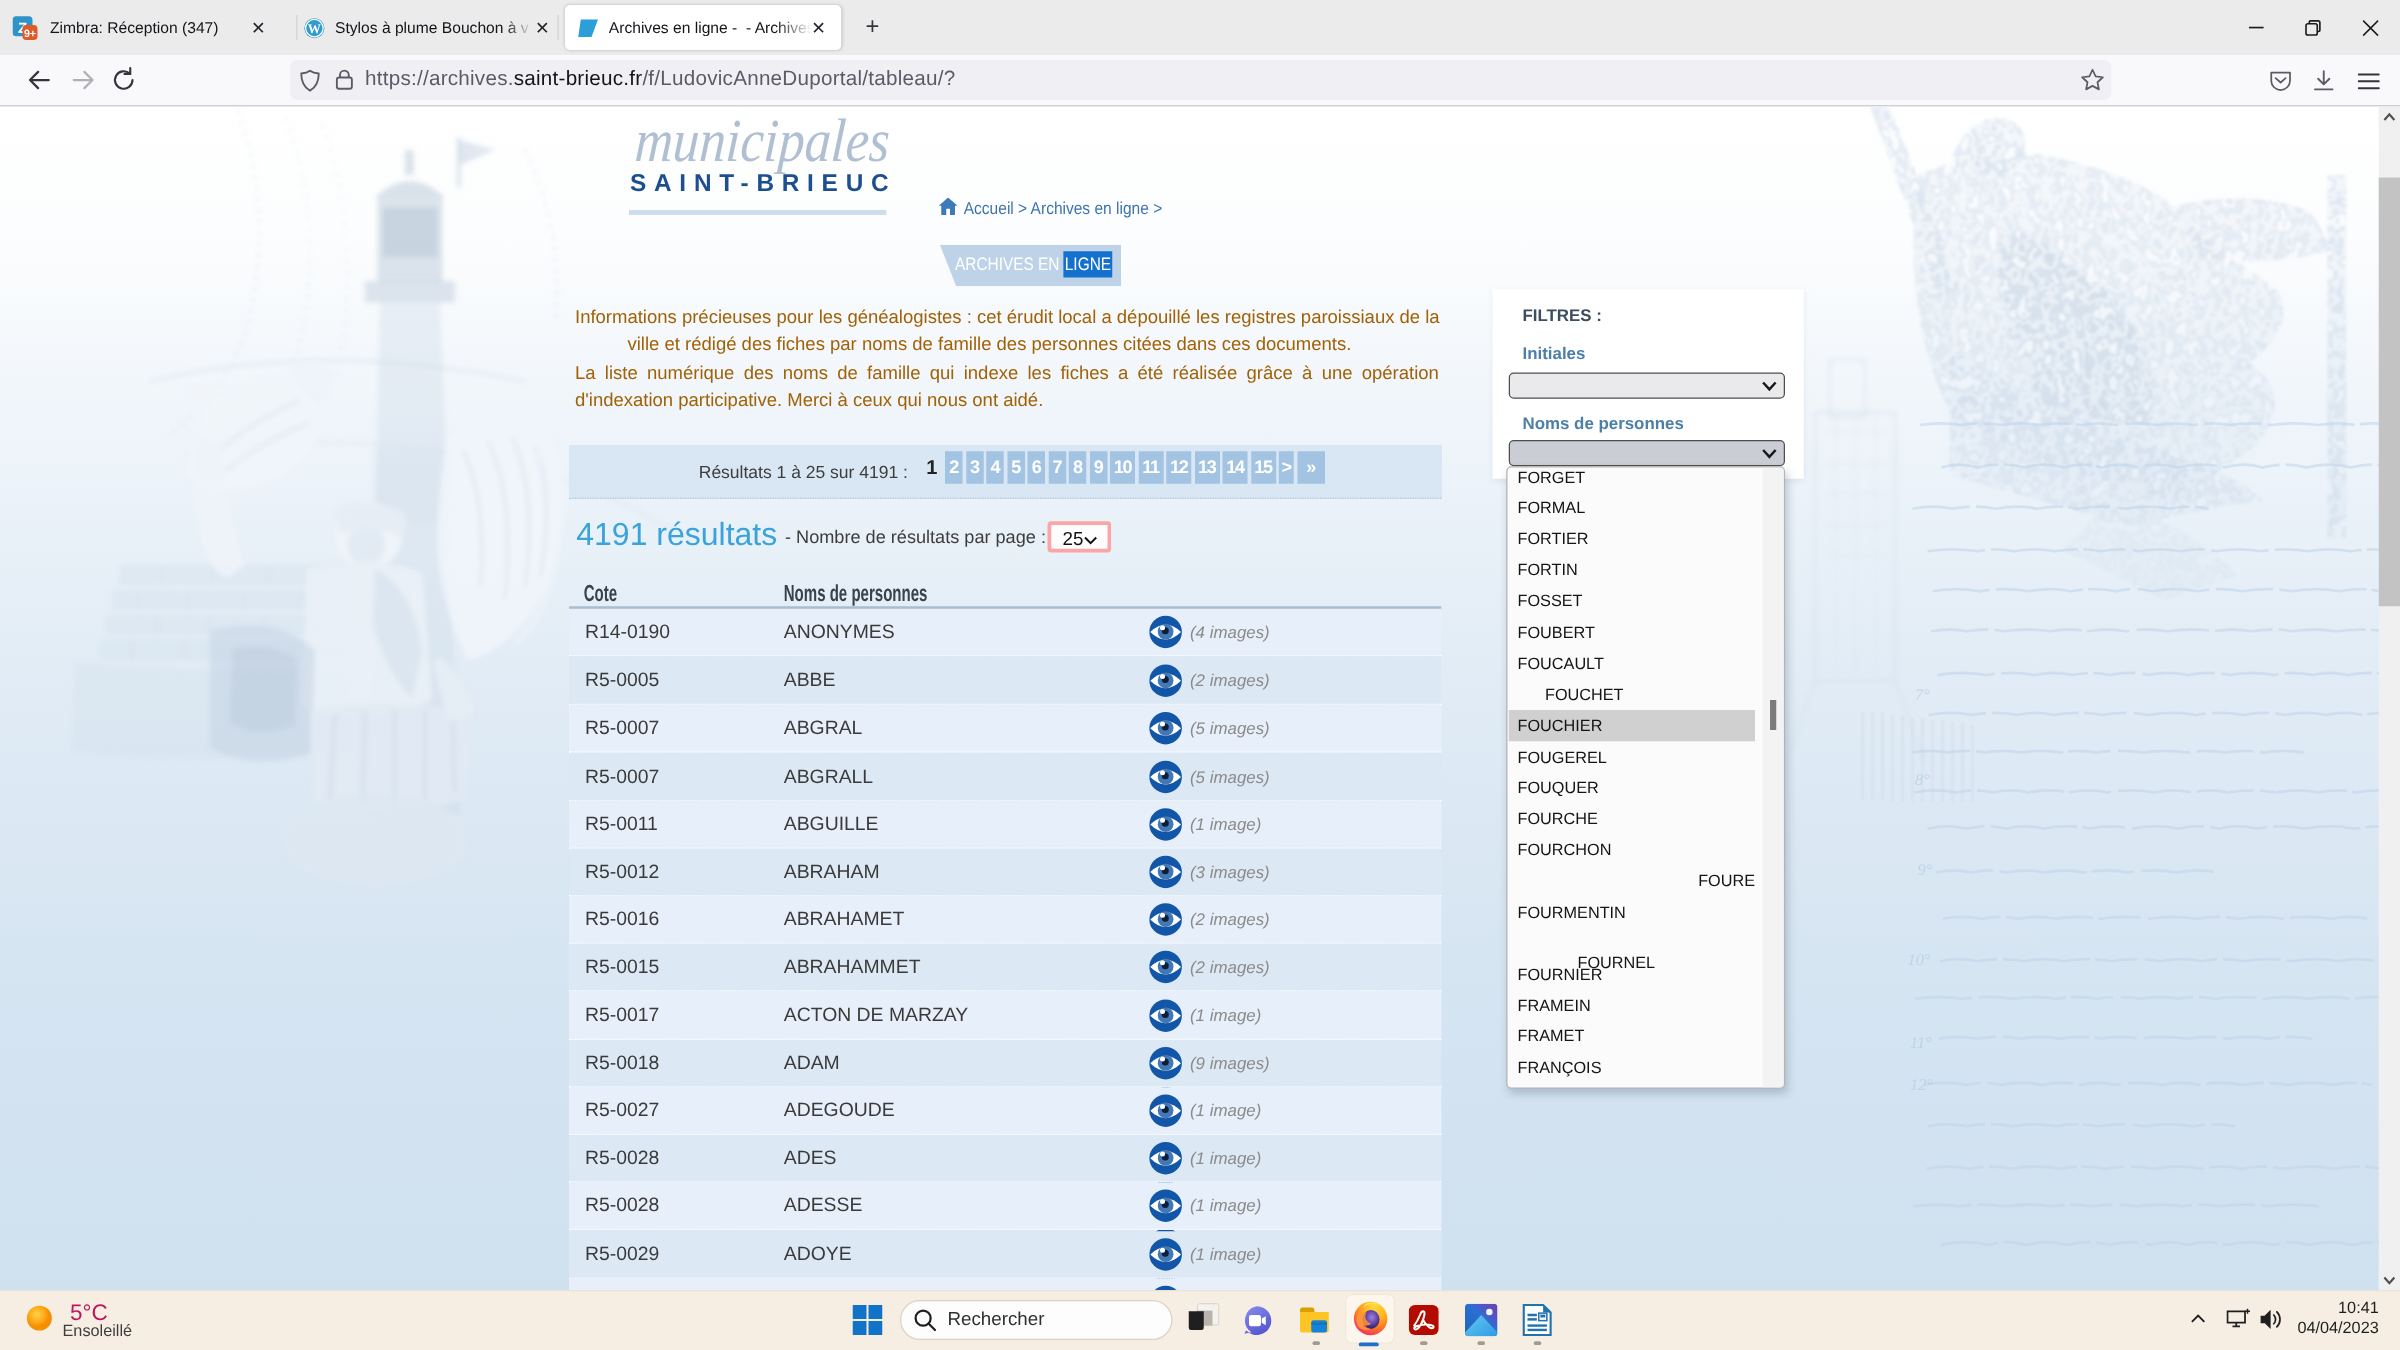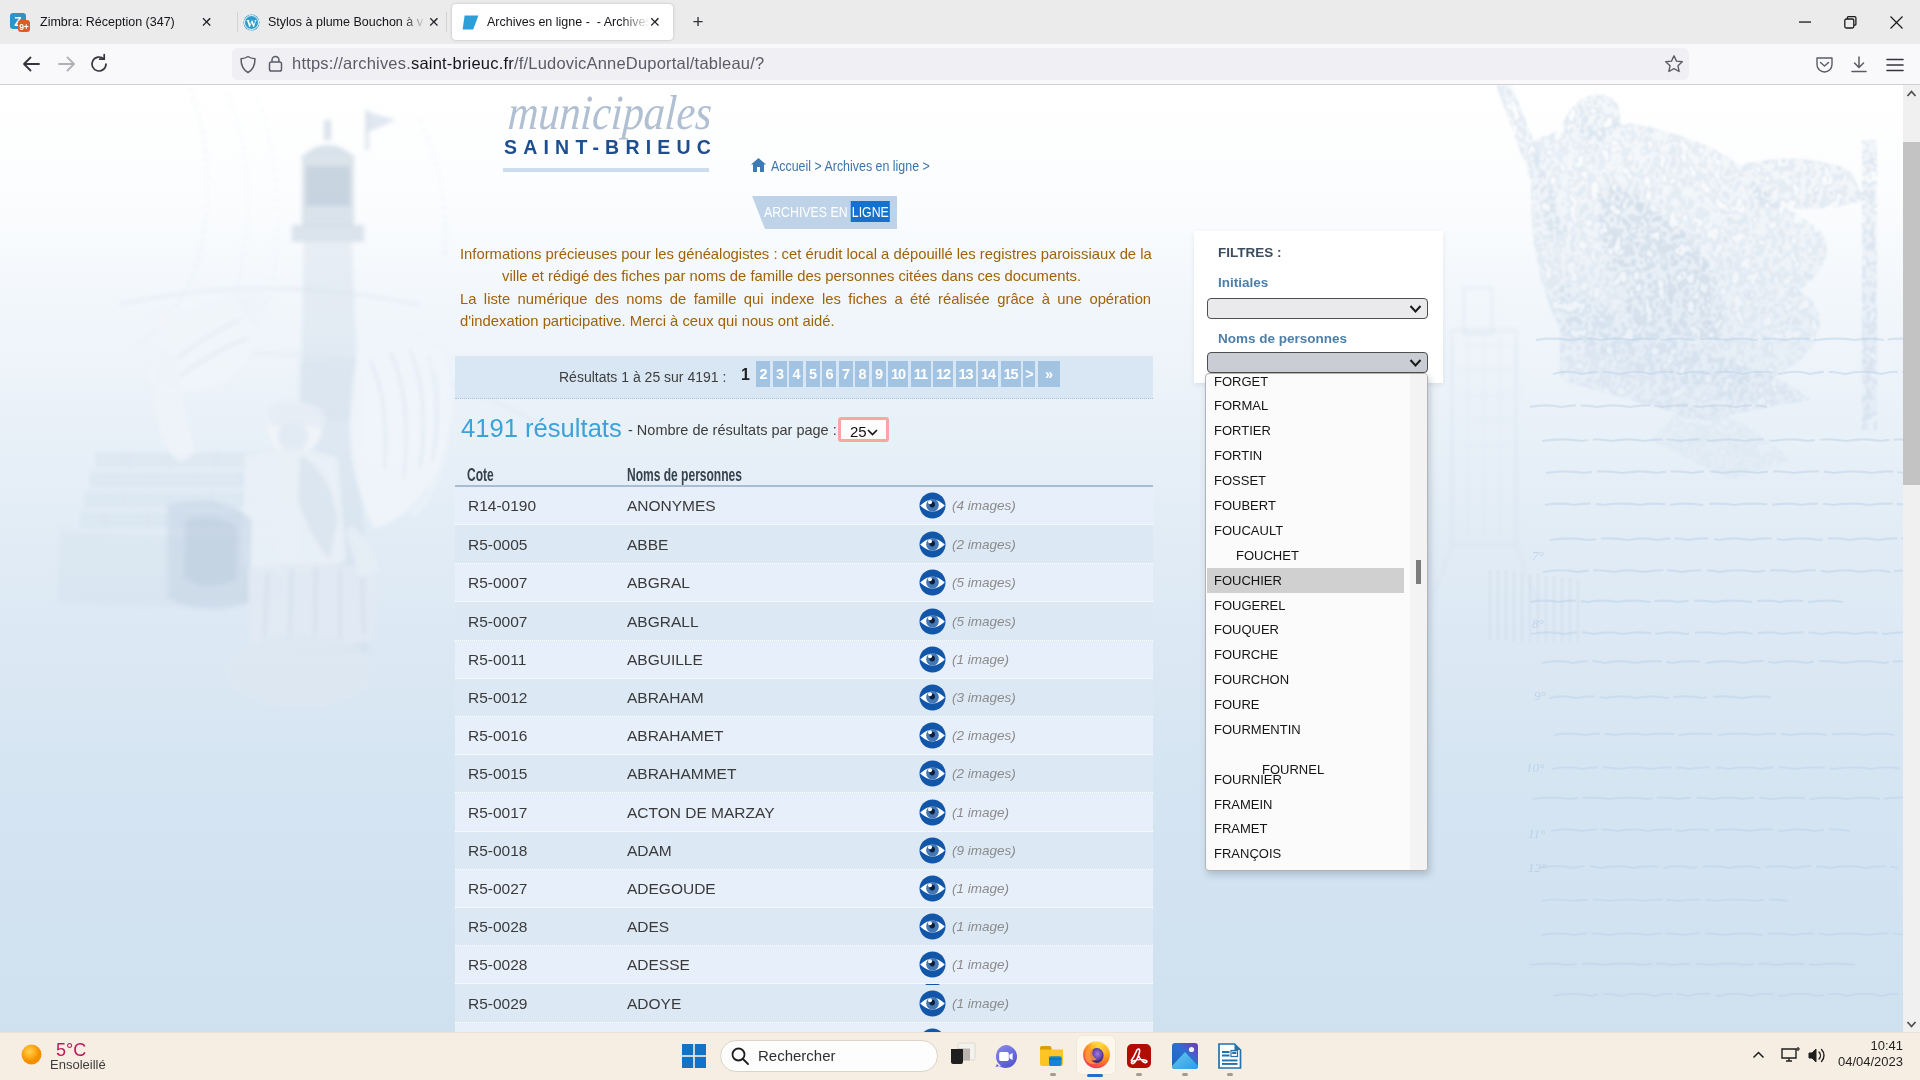--- a/index.html
+++ b/index.html
@@ -645,21 +645,21 @@
     <div class="dditem" style="top:69px;">FORTIN</div>
     <div class="dditem" style="top:94px;">FOSSET</div>
     <div class="dditem" style="top:119px;">FOUBERT</div>
     <div class="dditem" style="top:144px;">FOUCAULT</div>
     <div class="dditem" style="top:169px;padding-left:29px;">FOUCHET</div>
     <div class="dditem" style="top:194px; background:#d0d0d0;">FOUCHIER</div>
     <div class="dditem" style="top:219px;">FOUGEREL</div>
     <div class="dditem" style="top:243px;">FOUQUER</div>
     <div class="dditem" style="top:268px;">FOURCHE</div>
     <div class="dditem" style="top:293px;">FOURCHON</div>
-    <div class="dditem" style="top:318px;">FOURE</div>
+    <div class="dditem" style="top:318px;text-align:right;">FOURE</div>
     <div class="dditem" style="top:343px;">FOURMENTIN</div>
     <div class="dditem" style="top:383px;margin-left:48px;">FOURNEL</div>
     <div class="dditem" style="top:393px;">FOURNIER</div>
     <div class="dditem" style="top:418px;">FRAMEIN</div>
     <div class="dditem" style="top:442px;">FRAMET</div>
     <div class="dditem" style="top:467px;">FRANÇOIS</div>
     </div>
     <div id="ddsb">
       <div id="ddthumb"></div>
     </div>

